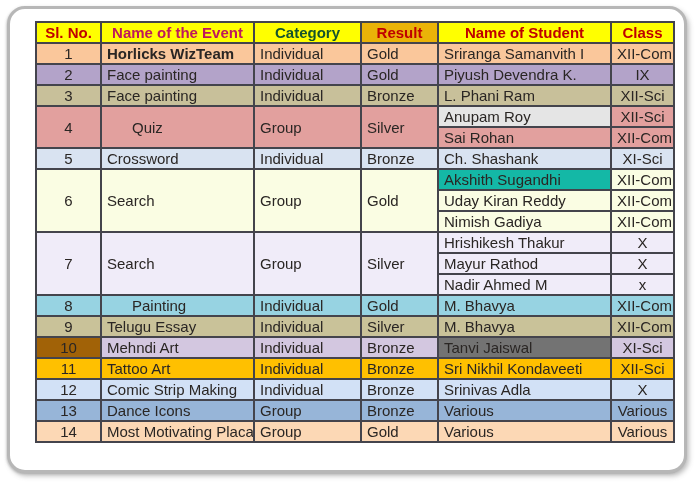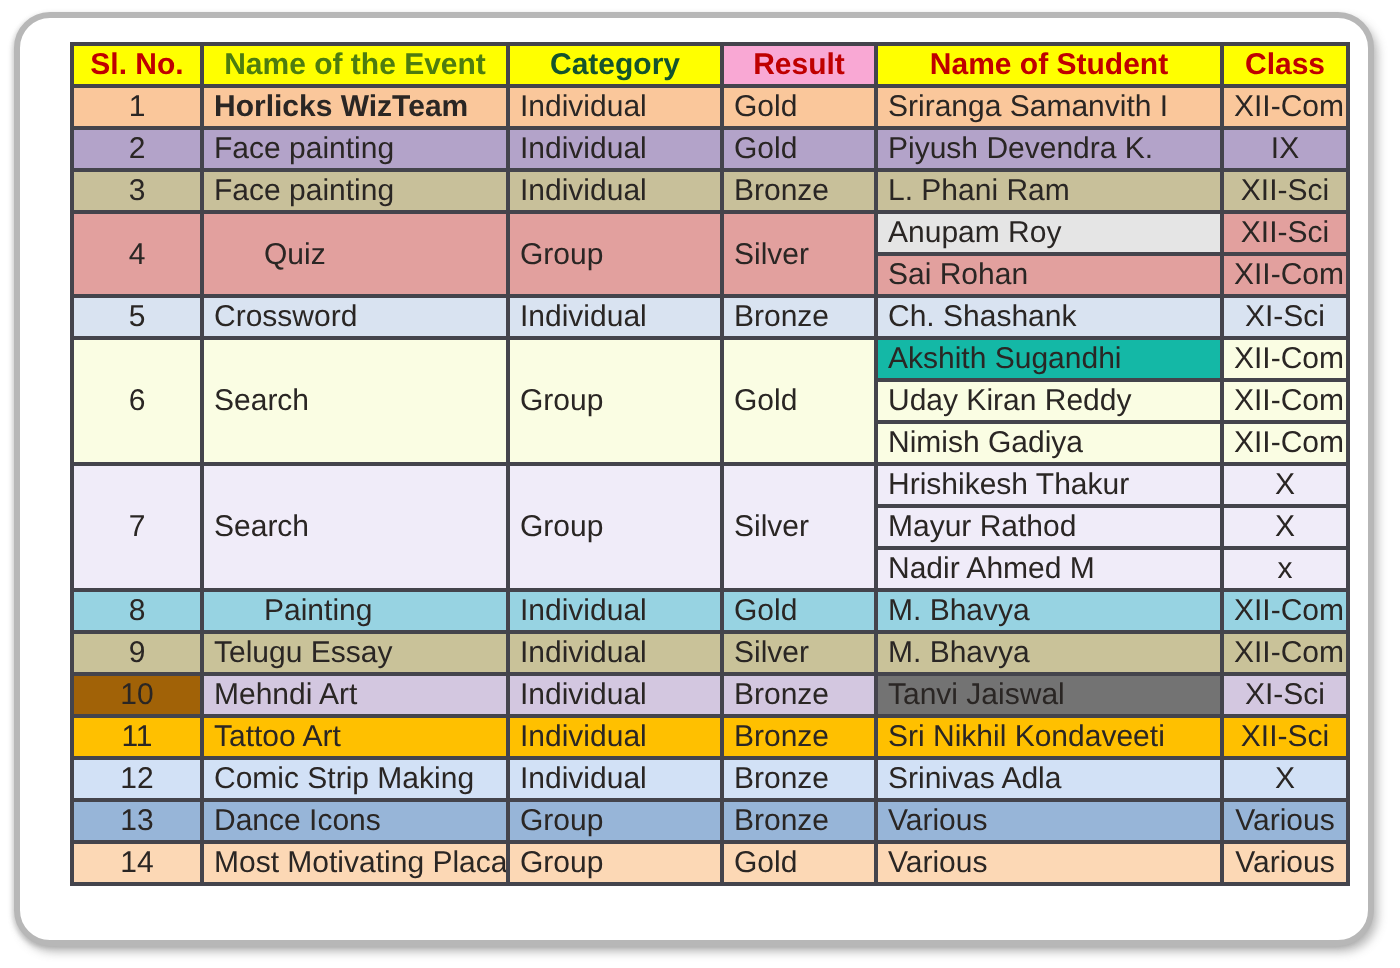--- a/index.html
+++ b/index.html
@@ -46,23 +46,23 @@
     <col class="c-sl">
       <col class="c-event">
       <col class="c-cat">
     <col class="c-res">
       <col class="c-stud">
       <col class="c-class">
   </colgroup>
   <thead>
     <tr>
       <th style="background: rgb(255, 255, 0); color: rgb(191, 0, 0);">Sl. No.</th>
-      <th style="background: rgb(255, 255, 0); color: #4d7c0f;">Name of the Event</th>
+      <th style="background: rgb(255, 255, 0); color: #be185d;">Name of the Event</th>
       <th style="background: rgb(255, 255, 0); color: #14532d;">Category</th>
-      <th style="background: #f9a8d4; color: rgb(191, 0, 0); margin-left: 33px;">Result</th>
+      <th style="background: #eab308; color: rgb(191, 0, 0); margin-left: 33px;">Result</th>
       <th style="background: rgb(255, 255, 0); color: rgb(191, 0, 0);">Name of Student</th>
       <th style="background: rgb(255, 255, 0); color: rgb(191, 0, 0);">Class</th>
     </tr>
   </thead>
   <tbody id="tbody">
       <tr>
         <td class="ac" style="background: rgb(250, 199, 155);">1</td>
         <td class="al" style="background: rgb(250, 199, 155); font-weight: bold;">Horlicks WizTeam</td>
         <td class="al" style="background: rgb(250, 199, 155);">Individual</td>
         <td class="al" style="background: rgb(250, 199, 155);">Gold</td>

